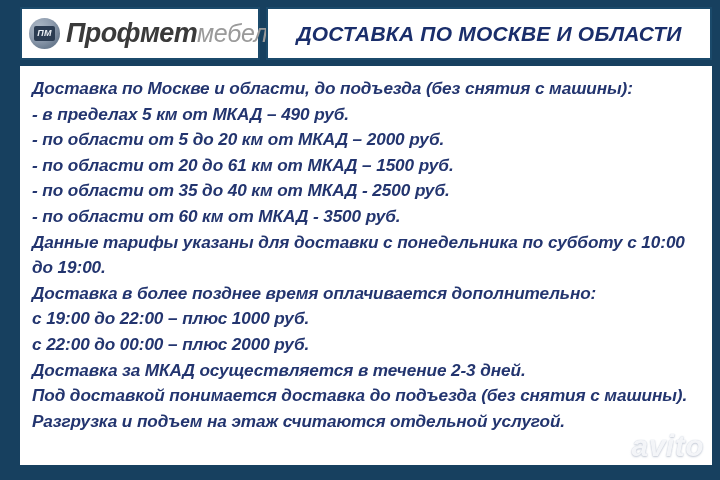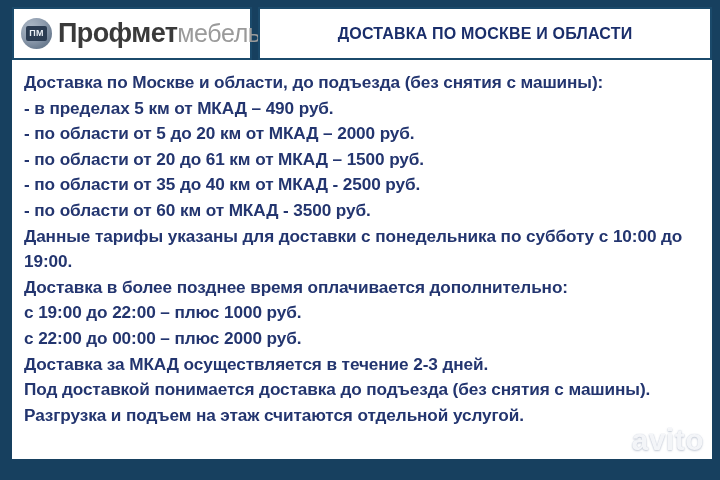--- a/index.html
+++ b/index.html
@@ -14,22 +14,23 @@
     font-family: "Liberation Sans", sans-serif;
   }
 
   
   #page {
     position: relative;
     width: 720px;
     height: 480px;
     box-sizing: border-box;
     background: #17405f;
-    padding: 7px 8px 8px 12px;
+    padding: 7px 8px 8px 20px;
     overflow: hidden;
+    font-style: italic;
   }
 
   
   #header {
     display: flex;
     align-items: stretch;
     height: 53px;
     gap: 6px;
   }
   .hdr-box {
@@ -82,30 +83,31 @@
     color: #9a9a9a;
     letter-spacing: -0.4px;
   }
   #title-box {
     flex: 1 1 auto;
     display: flex;
     align-items: center;
     justify-content: center;
   }
   #title-text {
-    font-size: 16px;
+    font-size: 21px;
     font-weight: bold;
     color: #1a2e6b;
     letter-spacing: 0.2px;
     white-space: nowrap;
   }
 
   
   #body-panel {
     position: relative;
+    margin-top: 6px;
     height: 399px;
     background: #ffffff;
     box-sizing: border-box;
     padding: 10px 12px 0 12px;
     overflow: hidden;
   }
   .line {
     color: #23356f;
     font-weight: bold;
     font-size: 17.2px;

